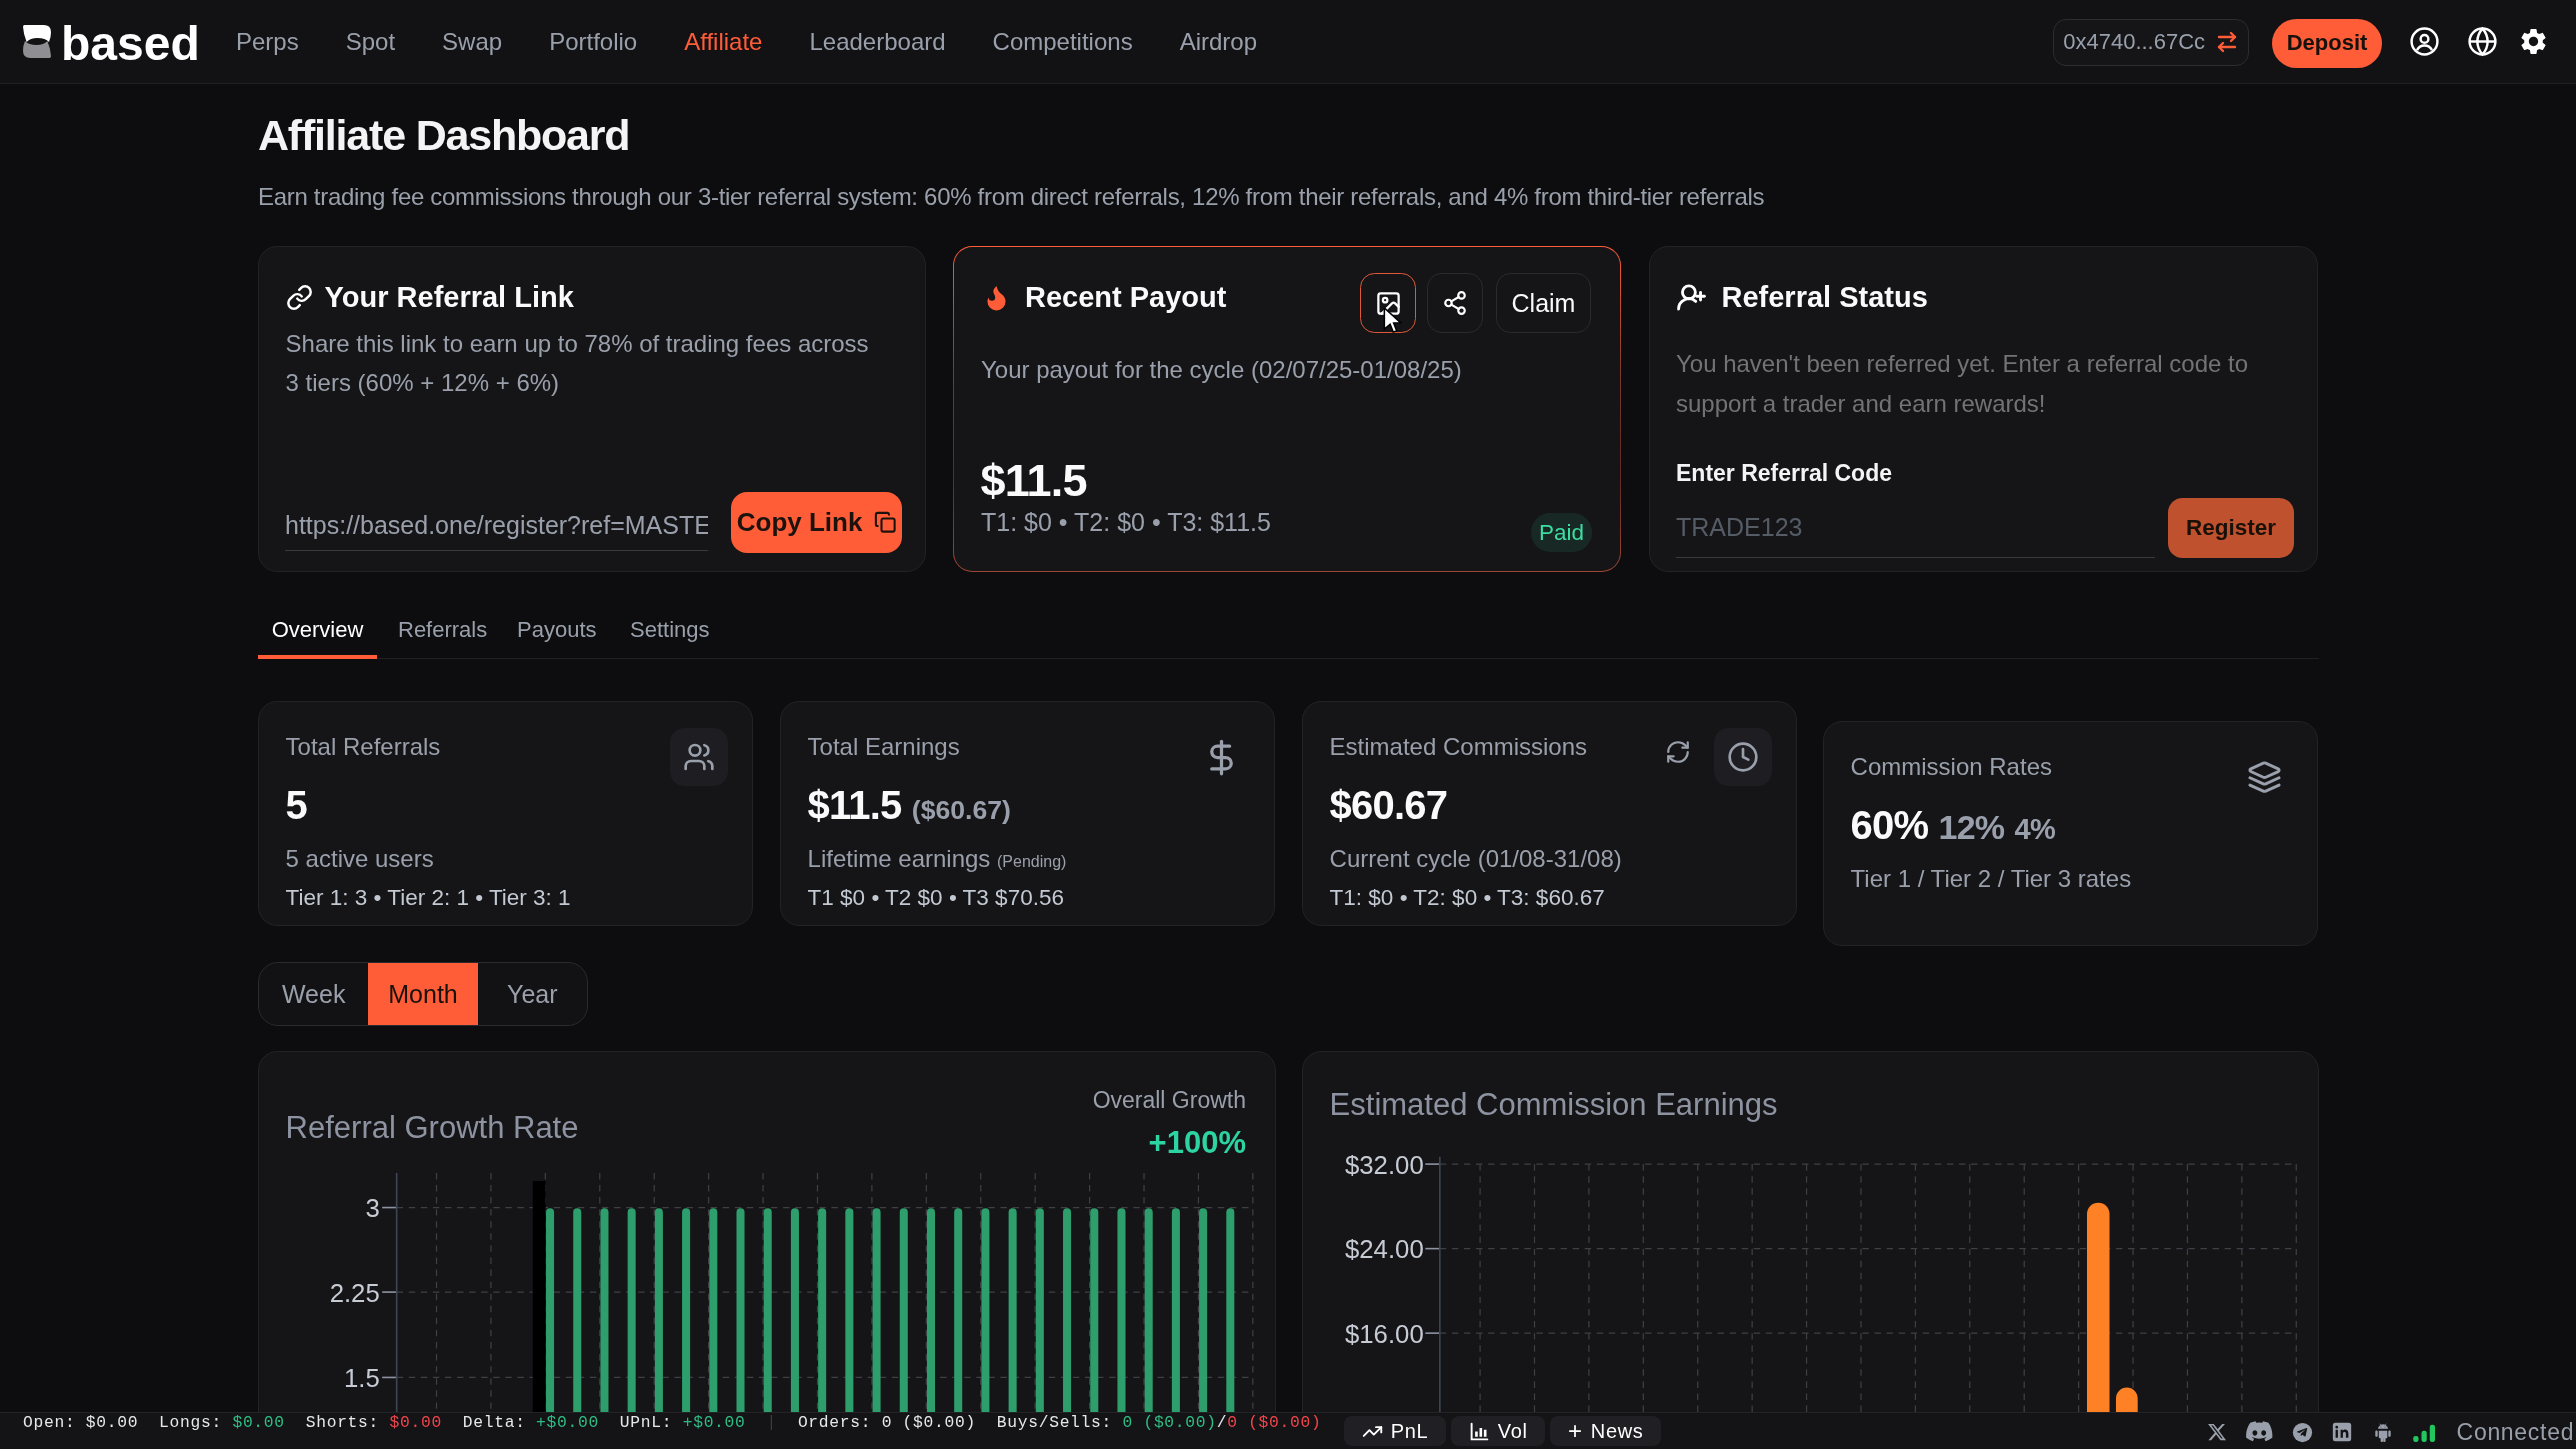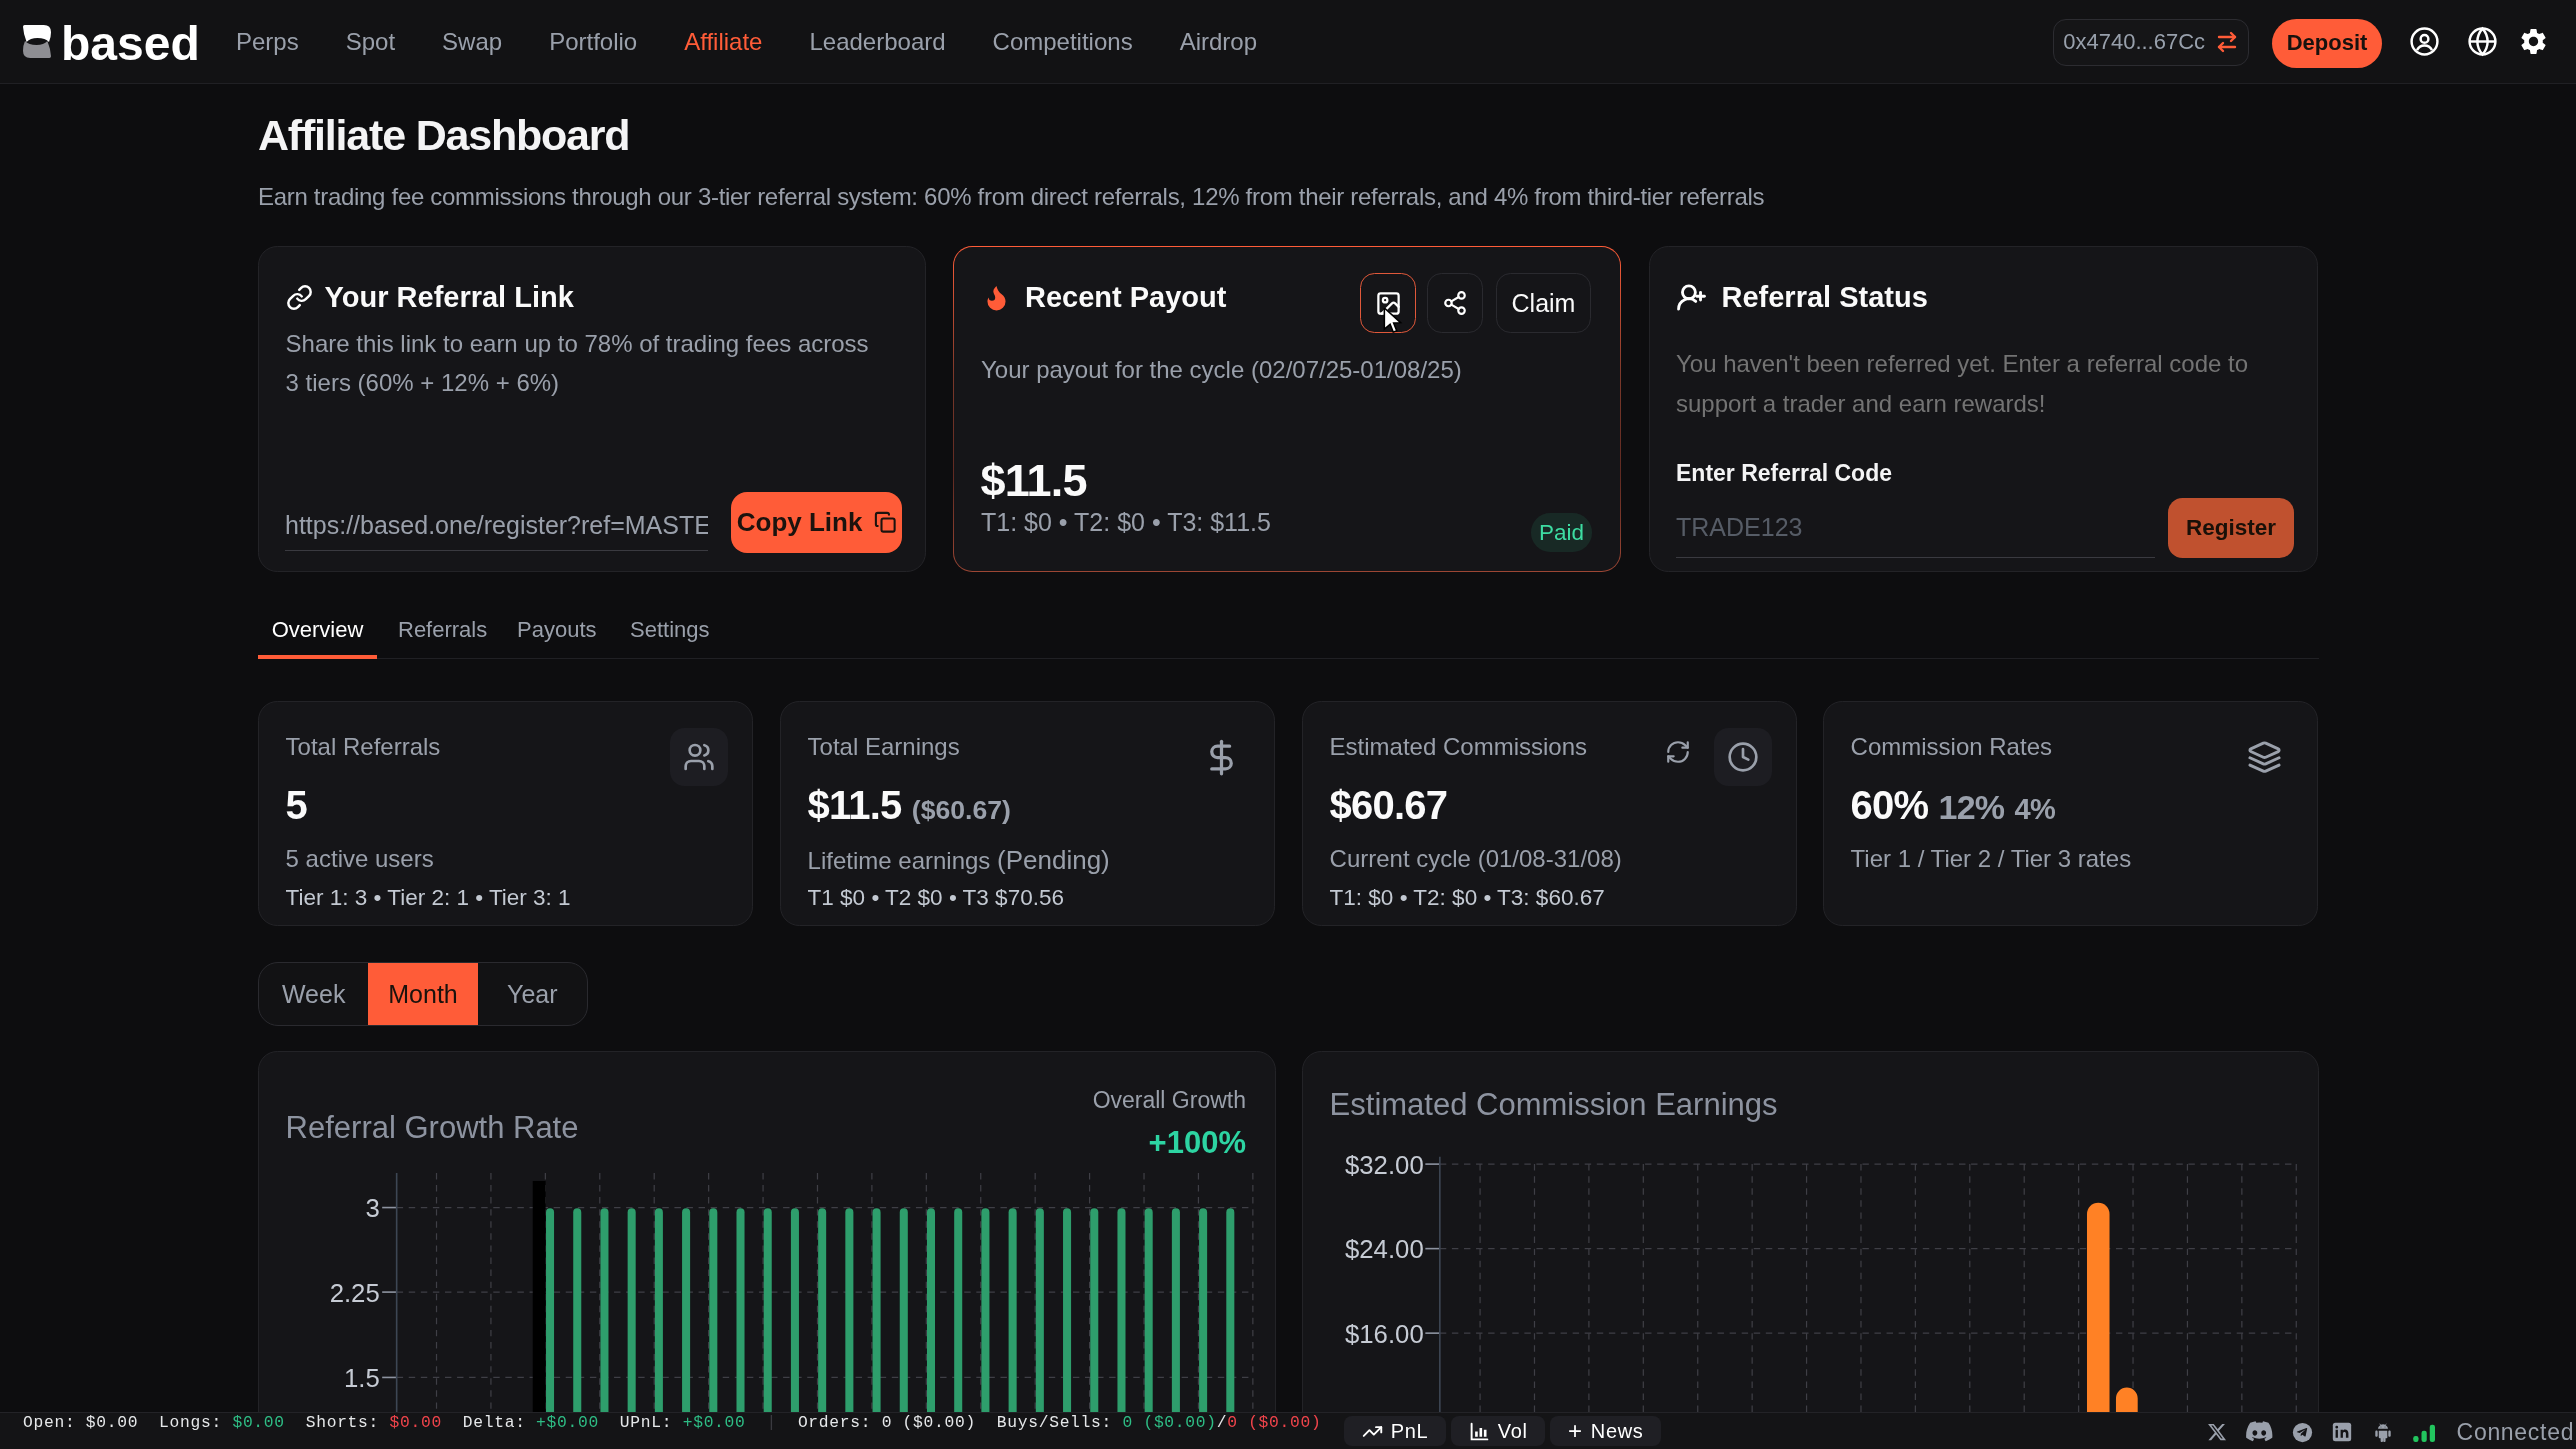--- a/index.html
+++ b/index.html
@@ -210,42 +210,42 @@
 </div>
 <div class="stat" style="left:780px;">
   <div class="hd">Total Earnings</div>
   <div class="itile" style="background:transparent;">
       <svg width="39" height="39" viewBox="0 0 24 24" fill="none" stroke="#9aa0ab" stroke-width="2" stroke-linecap="round">
         <line x1="12" y1="2" x2="12" y2="22"></line>
         <path d="M17 5H9.5a3.5 3.5 0 0 0 0 7h5a3.5 3.5 0 0 1 0 7H6"></path>
       </svg>
     </div>
   <div class="val">$11.5 <span style="font-size:26.6px;color:#9aa0ab;font-weight:700;letter-spacing:0;">($60.67)</span></div>
-  <div class="l1">Lifetime earnings <span style="font-size:26px;">(Pending)</span></div>
+  <div class="l1">Lifetime earnings <span style="font-size:16px;">(Pending)</span></div>
   <div class="l2">T1 $0 • T2 $0 • T3 $70.56</div>
 </div>
 <div class="stat" style="left:1302px;">
   <div class="hd">Estimated Commissions</div>
   <svg style="position:absolute;right:105px;top:37px;" width="26" height="26" viewBox="0 0 24 24" fill="none" stroke="#9aa0ab" stroke-width="2" stroke-linecap="round" stroke-linejoin="round">
       <path d="M3 12a9 9 0 0 1 9-9 9.75 9.75 0 0 1 6.74 2.74L21 8"></path>
       <path d="M21 3v5h-5"></path>
       <path d="M21 12a9 9 0 0 1-9 9 9.75 9.75 0 0 1-6.74-2.74L3 16"></path>
       <path d="M8 16H3v5"></path>
     </svg>
   <div class="itile">
       <svg width="32" height="32" viewBox="0 0 24 24" fill="none" stroke="#9aa0ab" stroke-width="2" stroke-linecap="round" stroke-linejoin="round">
         <circle cx="12" cy="12" r="10"></circle>
         <polyline points="12 6 12 12 16 14"></polyline>
       </svg>
     </div>
   <div class="val">$60.67</div>
   <div class="l1">Current cycle (01/08-31/08)</div>
   <div class="l2">T1: $0 • T2: $0 • T3: $60.67</div>
 </div>
-<div class="stat" style="left:1823px;">
+<div class="stat" style="left:1823px;margin-top:20px;">
   <div class="hd">Commission Rates</div>
   <div class="itile" style="background:transparent;">
       <svg width="35" height="35" viewBox="0 0 24 24" fill="none" stroke="#9aa0ab" stroke-width="2" stroke-linecap="round" stroke-linejoin="round">
         <path d="m12.83 2.18a2 2 0 0 0-1.66 0L2.6 6.08a1 1 0 0 0 0 1.83l8.58 3.91a2 2 0 0 0 1.66 0l8.58-3.9a1 1 0 0 0 0-1.83Z"></path>
         <path d="m22 12.18-9.17 4.16a2 2 0 0 1-1.66 0L2 12.18"></path>
         <path d="m22 17.18-9.17 4.16a2 2 0 0 1-1.66 0L2 17.18"></path>
       </svg>
     </div>
   <div class="val">60% <span style="font-size:34px;color:#9aa0ab;">12%</span> <span style="font-size:29px;color:#9aa0ab;">4%</span></div>
   <div class="l1">Tier 1 / Tier 2 / Tier 3 rates</div>

